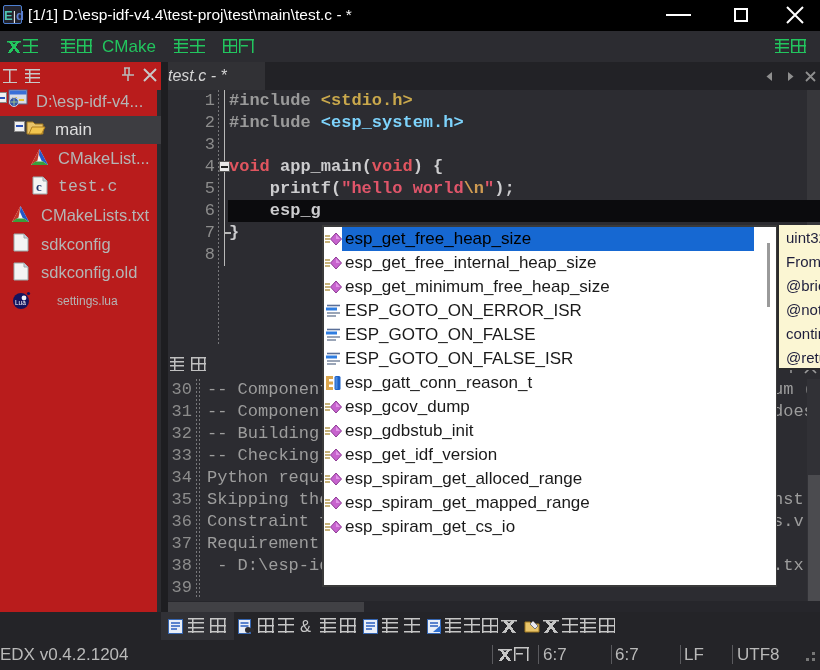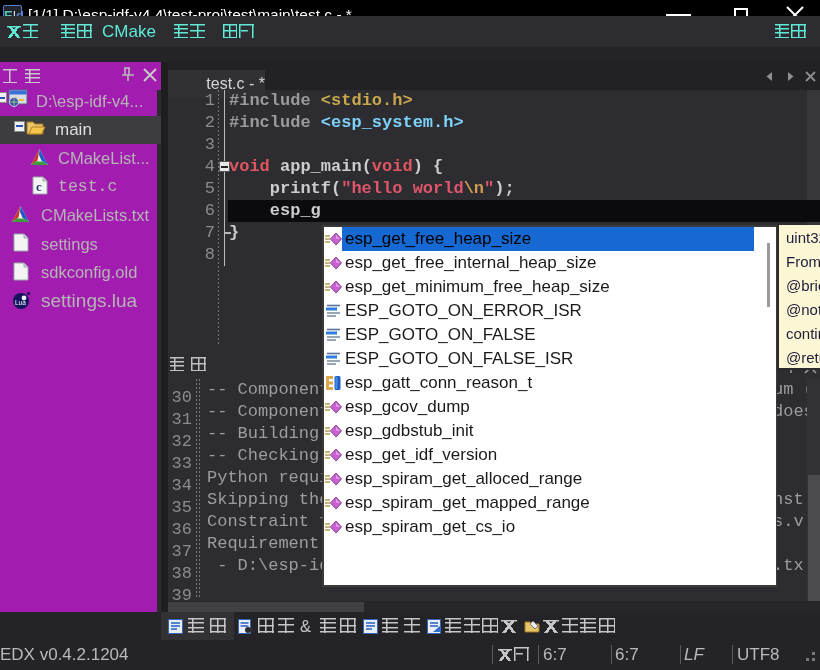--- a/index.html
+++ b/index.html
@@ -25,30 +25,30 @@
 <div class="abs" style="left:0;top:0;width:820px;height:31px;background:#000000;">
   <div class="abs" style="left:3px;top:5px;width:19px;height:19px;background:#23232d;border:1px solid #4d7fd0;border-radius:2px;font:bold 13px 'Liberation Sans';text-align:center;line-height:19px;"><span style="color:#4fc6b4;">E</span><span style="color:#e8e8e8;font-weight:400;">|</span><span style="color:#5b7fd0;">d</span></div>
   <div class="abs" style="left:28px;top:6px;color:#fff;font-size:15.5px;white-space:pre;">[1/1] D:\esp-idf-v4.4\test-proj\test\main\test.c - *</div>
   <div class="abs" style="left:666px;top:14px;width:25px;height:2px;background:#fff;"></div>
   <div class="abs" style="left:734px;top:8px;width:14px;height:14px;border:2px solid #fff;"></div>
   <svg class="abs" style="left:786px;top:6px;" width="18" height="18">
         <path d="M1 1 L17 17 M17 1 L1 17" stroke="#fff" stroke-width="2"></path>
       </svg>
 </div>
 
-<div class="abs" style="left:0;top:16px;width:820px;height:31px;background:#2c2c31;color:#5eead4;font-size:17px;line-height:31px;">
+<div class="abs" style="left:0;top:31px;width:820px;height:31px;background:#2c2c31;color:#22c55e;font-size:17px;line-height:31px;">
   <span class="abs" style="left:6px;"><i class="cj gc"></i><i class="cj ga"></i></span>
   <span class="abs" style="left:60px;"><i class="cj gd"></i><i class="cj gb"></i></span>
   <span class="abs" style="left:102px;">CMake</span>
   <span class="abs" style="left:173px;"><i class="cj gd"></i><i class="cj ga"></i></span>
   <span class="abs" style="left:222px;"><i class="cj gb"></i><i class="cj ge"></i></span>
   <span class="abs" style="left:774px;"><i class="cj gd"></i><i class="cj gb"></i></span>
 </div>
 
-<div class="abs" style="left:0;top:62px;width:163px;height:550px;background:#a21caf;overflow:hidden;">
+<div class="abs" style="left:0;top:62px;width:163px;height:550px;background:#b91c1c;overflow:hidden;">
   <div class="abs" style="left:2px;top:5px;color:#c8c8c8;font-size:17px;"><i class="cj gg"></i><i class="cj gd" style="margin-left:7px;"></i></div>
   <svg class="abs" style="left:120px;top:4px;" width="16" height="17">
         <path d="M4 2 h6 M5 2 v7 h4 v-7 M2 9 h12 M8 9 v6" stroke="#b9b9b9" stroke-width="1.6" fill="none"></path>
       </svg>
   <svg class="abs" style="left:142px;top:5px;" width="16" height="16">
         <path d="M2 2 L14 14 M14 2 L2 14" stroke="#c8c8c8" stroke-width="2"></path>
       </svg>
   <div class="abs" style="left:157px;top:28px;width:6px;height:522px;background:#2c2c30;"></div>
 
   <div class="abs" style="left:0;top:53.5px;width:163px;height:28.5px;background:#3d3d41;"></div>
@@ -93,42 +93,42 @@
     <path d="M9.5 1 L1 17 L7.5 12.5 Z" fill="#c43528"></path>
     <path d="M9.5 1 L18 17 L11.5 12.5 L9 7 Z" fill="#2458c8"></path>
     <path d="M1 17 L18 17 L13 13.5 L5.5 13.5 Z" fill="#3a9e3a"></path>
   </svg>
   <div class="abs" style="left:41px;top:139px;line-height:28.5px;color:#b5b5b5;font-size:16.5px;">CMakeLists.txt</div>
 
   <svg class="abs" style="left:13px;top:171px;" width="16" height="19">
     <path d="M1 1 L11 1 L15 5 L15 18 L1 18 Z" fill="#f4f4f4" stroke="#9aa"></path>
     <path d="M11 1 L11 5 L15 5" fill="#ccd" stroke="#9aa"></path>
   </svg>
-  <div class="abs" style="left:41px;top:167.5px;line-height:28.5px;color:#b5b5b5;font-size:16.5px;">settings</div>
+  <div class="abs" style="left:41px;top:167.5px;line-height:28.5px;color:#b5b5b5;font-size:16.5px;">sdkconfig</div>
 
   <svg class="abs" style="left:13px;top:200px;" width="16" height="19">
     <path d="M1 1 L11 1 L15 5 L15 18 L1 18 Z" fill="#f4f4f4" stroke="#9aa"></path>
     <path d="M11 1 L11 5 L15 5" fill="#ccd" stroke="#9aa"></path>
   </svg>
   <div class="abs" style="left:41px;top:196px;line-height:28.5px;color:#b5b5b5;font-size:16.5px;">sdkconfig.old</div>
 
   <svg class="abs" style="left:12px;top:229px;" width="19" height="19">
     <circle cx="9" cy="10" r="8" fill="#14145e"></circle>
     <circle cx="12" cy="7" r="2.4" fill="#f0f0f8"></circle>
     <circle cx="16.5" cy="2.5" r="1.6" fill="#14145e"></circle>
     <text x="3" y="14" font-family="Liberation Sans" font-size="6.5" fill="#fff">Lua</text>
   </svg>
-  <div class="abs" style="left:41px;top:224.5px;line-height:28.5px;color:#b5b5b5;font-size:19px;">settings.lua</div>
+  <div class="abs" style="left:57px;top:224.5px;line-height:28.5px;color:#b5b5b5;font-size:12px;">settings.lua</div>
 </div>
 
 <div class="abs" style="left:161px;top:62px;width:7px;height:550px;background:#1e1e21;"></div>
 
 <div class="abs" id="edit" style="left:168px;top:62px;width:652px;height:284px;background:#2c2c31;overflow:hidden;">
   <div class="abs" style="left:0;top:0;width:652px;height:28px;background:#222226;"></div>
-  <div class="abs" style="left:0;top:8px;width:97px;height:28px;background:#313135;color:#d5d5d5;font-size:16px;line-height:28px;text-align:right;">test.c - *</div>
+  <div class="abs" style="left:0;top:0;width:97px;height:28px;background:#313135;color:#d5d5d5;font-size:16px;line-height:28px;text-align:left;font-style:italic;">test.c - *</div>
   <svg class="abs" style="left:597px;top:9px;" width="8" height="11">
         <path d="M7 1 L1.5 5.5 L7 10 Z" fill="#8f8f8f"></path>
       </svg>
   <svg class="abs" style="left:619px;top:9px;" width="8" height="11">
         <path d="M1 1 L6.5 5.5 L1 10 Z" fill="#8f8f8f"></path>
       </svg>
   <svg class="abs" style="left:637px;top:9px;" width="11" height="11">
         <path d="M1 1 L10 10 M10 1 L1 10" stroke="#8f8f8f" stroke-width="1.8"></path>
       </svg>
 
@@ -166,21 +166,21 @@
 
 <div class="abs" id="out" style="left:168px;top:346px;width:652px;height:266px;background:#2c2c31;overflow:hidden;">
   <div class="abs" style="left:1px;top:9px;color:#c0c0c0;font-size:17px;"><i class="cj gd"></i><i class="cj gb" style="margin-left:6px;"></i></div>
   <svg class="abs" style="left:616px;top:14px;" width="14" height="15">
         <path d="M4 1 h6 M5 1 v6 h4 v-6 M2 7 h10 M7 7 v6" stroke="#9a9a9a" stroke-width="1.5" fill="none"></path>
       </svg>
   <svg class="abs" style="left:636px;top:15px;" width="13" height="13">
         <path d="M1 1 L12 12 M12 1 L1 12" stroke="#9a9a9a" stroke-width="1.7"></path>
       </svg>
 
-  <div class="abs mono" style="left:0;top:33px;width:24px;text-align:right;color:#8c8c8c;font-size:17px;line-height:22px;white-space:pre;margin-top:8px;">30
+  <div class="abs mono" style="left:0;top:33px;width:24px;text-align:right;color:#8c8c8c;font-size:17px;line-height:22px;white-space:pre;">30
 31
 32
 33
 34
 35
 36
 37
 38
 39</div>
   <div class="abs" style="left:28px;top:33px;width:1px;height:220px;background-image:linear-gradient(#77777a 50%,transparent 50%);background-size:1px 4px;"></div>
@@ -363,21 +363,21 @@
         <path d="M9 2 L14 7 L11 10 L6 5 Z" fill="#e8e8f0" stroke="#777"></path>
       </svg>
   <span class="abs bc" style="left:542px;"><i class="cj gc"></i><i class="cj ga" style="margin-left:2px;"></i><i class="cj gd" style="margin-left:2px;"></i><i class="cj gb" style="margin-left:2px;"></i></span>
 </div>
 
 <div class="abs" id="status" style="left:0;top:640px;width:820px;height:30px;background:#242428;color:#b9b9b9;font-size:17px;line-height:29px;">
   <span class="abs" style="left:0px;">EDX v0.4.2.1204</span>
   <span class="abs" style="left:497px;color:#c6c6c6;"><i class="cj gc"></i><i class="cj ge"></i></span>
   <span class="abs" style="left:543px;">6:7</span>
   <span class="abs" style="left:615px;">6:7</span>
-  <span class="abs" style="left:684px;font-style:italic;">LF</span>
+  <span class="abs" style="left:684px;">LF</span>
   <span class="abs" style="left:737px;">UTF8</span>
   <div class="abs" style="left:492px;top:5px;width:1px;height:19px;background:#5a5a5e;"></div>
   <div class="abs" style="left:538px;top:5px;width:1px;height:19px;background:#5a5a5e;"></div>
   <div class="abs" style="left:611px;top:5px;width:1px;height:19px;background:#5a5a5e;"></div>
   <div class="abs" style="left:680px;top:5px;width:1px;height:19px;background:#5a5a5e;"></div>
   <div class="abs" style="left:732px;top:5px;width:1px;height:19px;background:#5a5a5e;"></div>
   <div class="abs" style="left:806px;top:18px;width:2.5px;height:2.5px;background:#777;box-shadow:6px 0 #777, 6px -6px #777;"></div>
 </div>
 
 </div>

